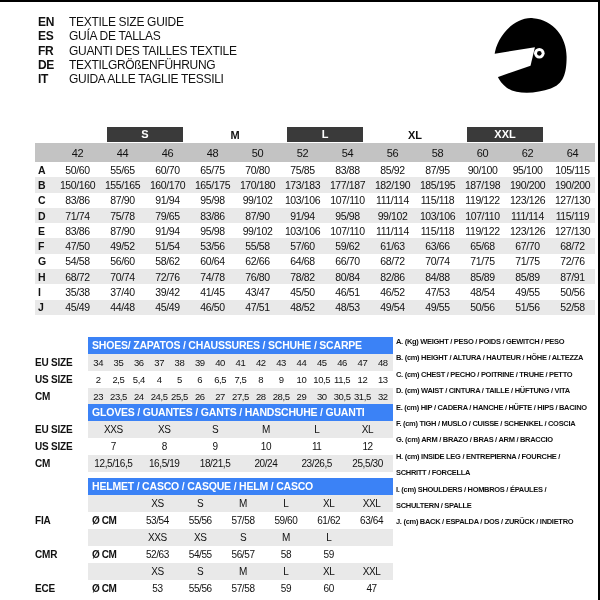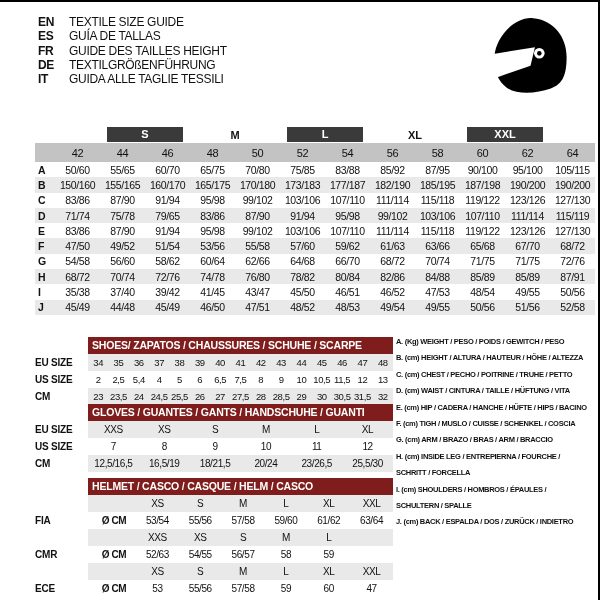--- a/index.html
+++ b/index.html
@@ -39,29 +39,29 @@
   .side-label { position:absolute; left:0; font-weight:bold; font-size:10px;
                 letter-spacing:-0.2px; line-height:13px; white-space:nowrap; }
   .lbl-shoes-eu  { top:19px; }  .lbl-shoes-us  { top:36px; }  .lbl-shoes-cm  { top:53px; }
   .lbl-gloves-eu { top:86px; }  .lbl-gloves-us { top:103px; } .lbl-gloves-cm { top:120px; }
   .lbl-fia { top:177px; } .lbl-cmr { top:211px; } .lbl-ece { top:245px; }
 
   .sub { position:absolute; left:53px; width:305px; }
   .sub-shoes  { top:0; }
   .sub-gloves { top:67px; }
   .sub-helmet { top:141px; }
-  .bar { height:17px; background:#7f1d1d; color:#fff; font-weight:bold; font-size:10.5px;
+  .bar { height:17px; background:#3b82f6; color:#fff; font-weight:bold; font-size:10.5px;
          line-height:17px; padding-left:4px; box-sizing:border-box;
          letter-spacing:-0.2px; white-space:nowrap; overflow:hidden; }
   .strip-table { width:305px; }
   .strip-table td { text-align:center; height:17px; padding:0; letter-spacing:-0.4px;
                     white-space:nowrap; font-size:10px; }
   .shoes-table td { font-size:9.5px; }
   tr.shaded td { background:#e9e9e9; }
-  td.unit { text-align:center; padding-left:4px !important; font-weight:bold; }
+  td.unit { text-align:left; padding-left:4px !important; font-weight:bold; }
 
   
   .legend { position:absolute; left:396px; top:334px; width:202px; }
   .legend-line { font-size:7.5px; font-weight:bold; line-height:16.4px;
                  letter-spacing:-0.3px; white-space:nowrap; }
 </style>
 </head>
 <body>
 
 <div class="edge-top"></div>
@@ -71,21 +71,21 @@
   <div class="lang-row">
     <span class="lang-code">EN</span>
     <span class="lang-title">TEXTILE SIZE GUIDE</span>
   </div>
   <div class="lang-row">
     <span class="lang-code">ES</span>
     <span class="lang-title">GUÍA DE TALLAS</span>
   </div>
   <div class="lang-row">
     <span class="lang-code">FR</span>
-    <span class="lang-title">GUIDE DES TAILLES HEIGHT</span>
+    <span class="lang-title">GUANTI DES TAILLES TEXTILE</span>
   </div>
   <div class="lang-row">
     <span class="lang-code">DE</span>
     <span class="lang-title">TEXTILGRÖßENFÜHRUNG</span>
   </div>
   <div class="lang-row">
     <span class="lang-code">IT</span>
     <span class="lang-title">GUIDA ALLE TAGLIE TESSILI</span>
   </div>
 </div>

